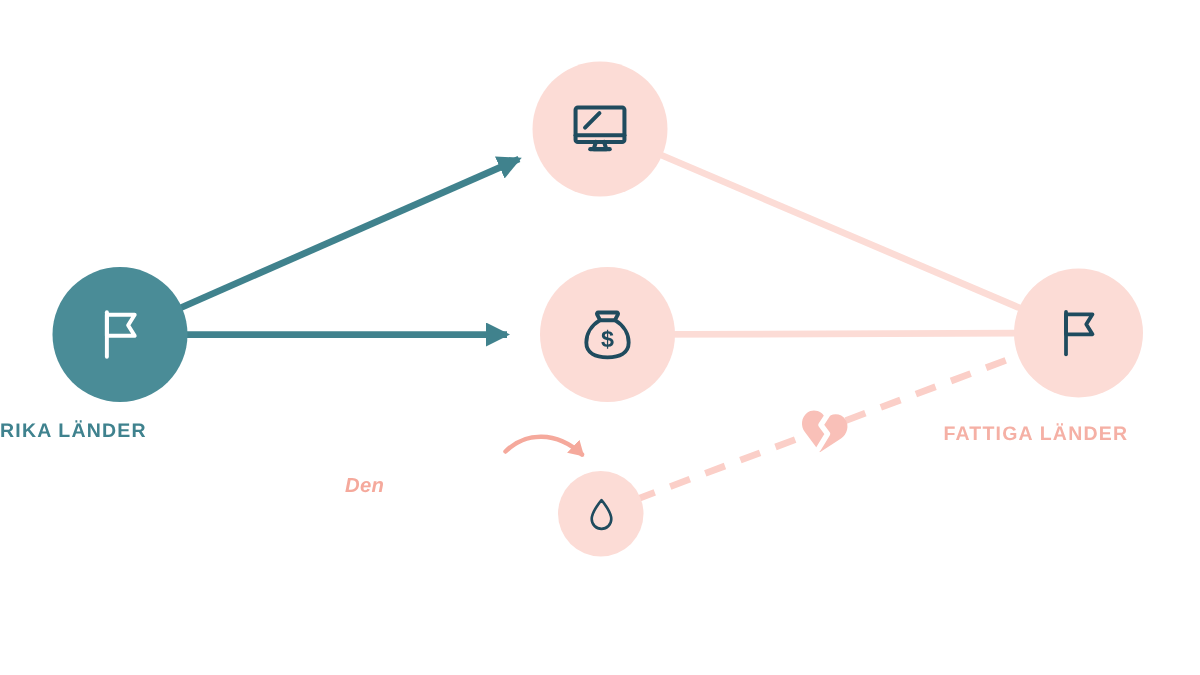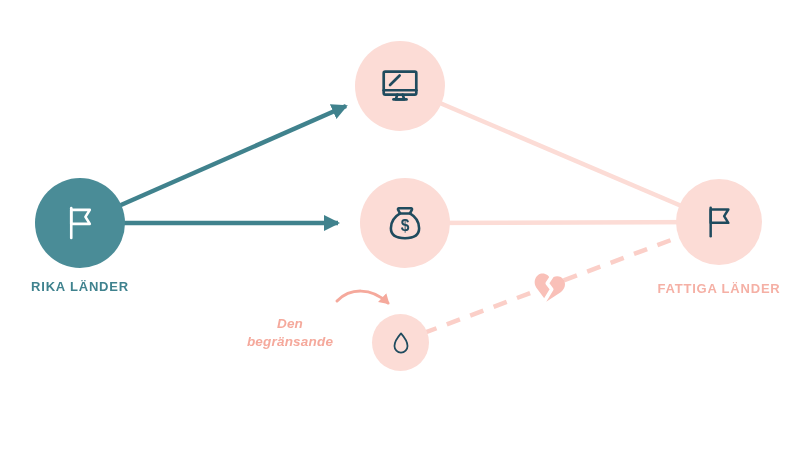--- a/index.html
+++ b/index.html
@@ -3,24 +3,24 @@
 <meta charset="utf-8">
 <style>
   * { margin:0; padding:0; box-sizing:border-box; }
   html,body { background:#ffffff; }
   body { font-family:"Liberation Sans", sans-serif; }
   .canvas { position:relative; width:800px; height:450px; background:#ffffff; overflow:hidden; }
   .layer { position:absolute; left:0; top:0; }
   .node { position:absolute; border-radius:50%; display:flex; align-items:center; justify-content:center; }
   .node.pink { background:#fcdcd6; }
   .node.teal { background:#4a8c97; }
-  .label { position:absolute; font-weight:bold; letter-spacing:0.8px; font-size:13px; text-align:center; text-transform:uppercase; }
+  .label { position:absolute; font-weight:bold; letter-spacing:0.8px; font-size:13px; text-transform:uppercase; }
   .label.teal-text { color:#3f828e; }
   .label.pink-text { color:#f5b0a5; }
-  .limiting { position:absolute; font-style:italic; font-weight:bold; color:#f5a99c; font-size:13.5px; text-align:center; line-height:1.3; letter-spacing:0.2px; }
+  .limiting { position:absolute; font-style:italic; font-weight:bold; color:#f5a99c; font-size:13.5px; text-align:left; line-height:1.3; letter-spacing:0.2px; }
   .limiting span { display:block; }
   svg.icon { display:block; }
 </style>
 </head>
 <body>
 
 <div class="canvas">
 
   <svg class="layer" width="800" height="450" viewBox="0 0 800 450">
     <defs>
@@ -85,16 +85,15 @@
       <path d="M7 4.5 H17.6 L15.1 8.5 L17.6 12.5 H7 Z"></path>
     </svg>
   </div>
 
   <div class="label teal-text" style="left:0px; top:279px; width:160px;">RIKA LÄNDER</div>
 
   <div class="label pink-text" style="left:629px; top:281px; width:180px;">FATTIGA LÄNDER</div>
 
   <div class="limiting" style="left:230px; top:315px; width:120px;">
     <span>Den</span>
-    <span>begränsande</span>
   </div>
 
 </div>
 
 </body></html>

